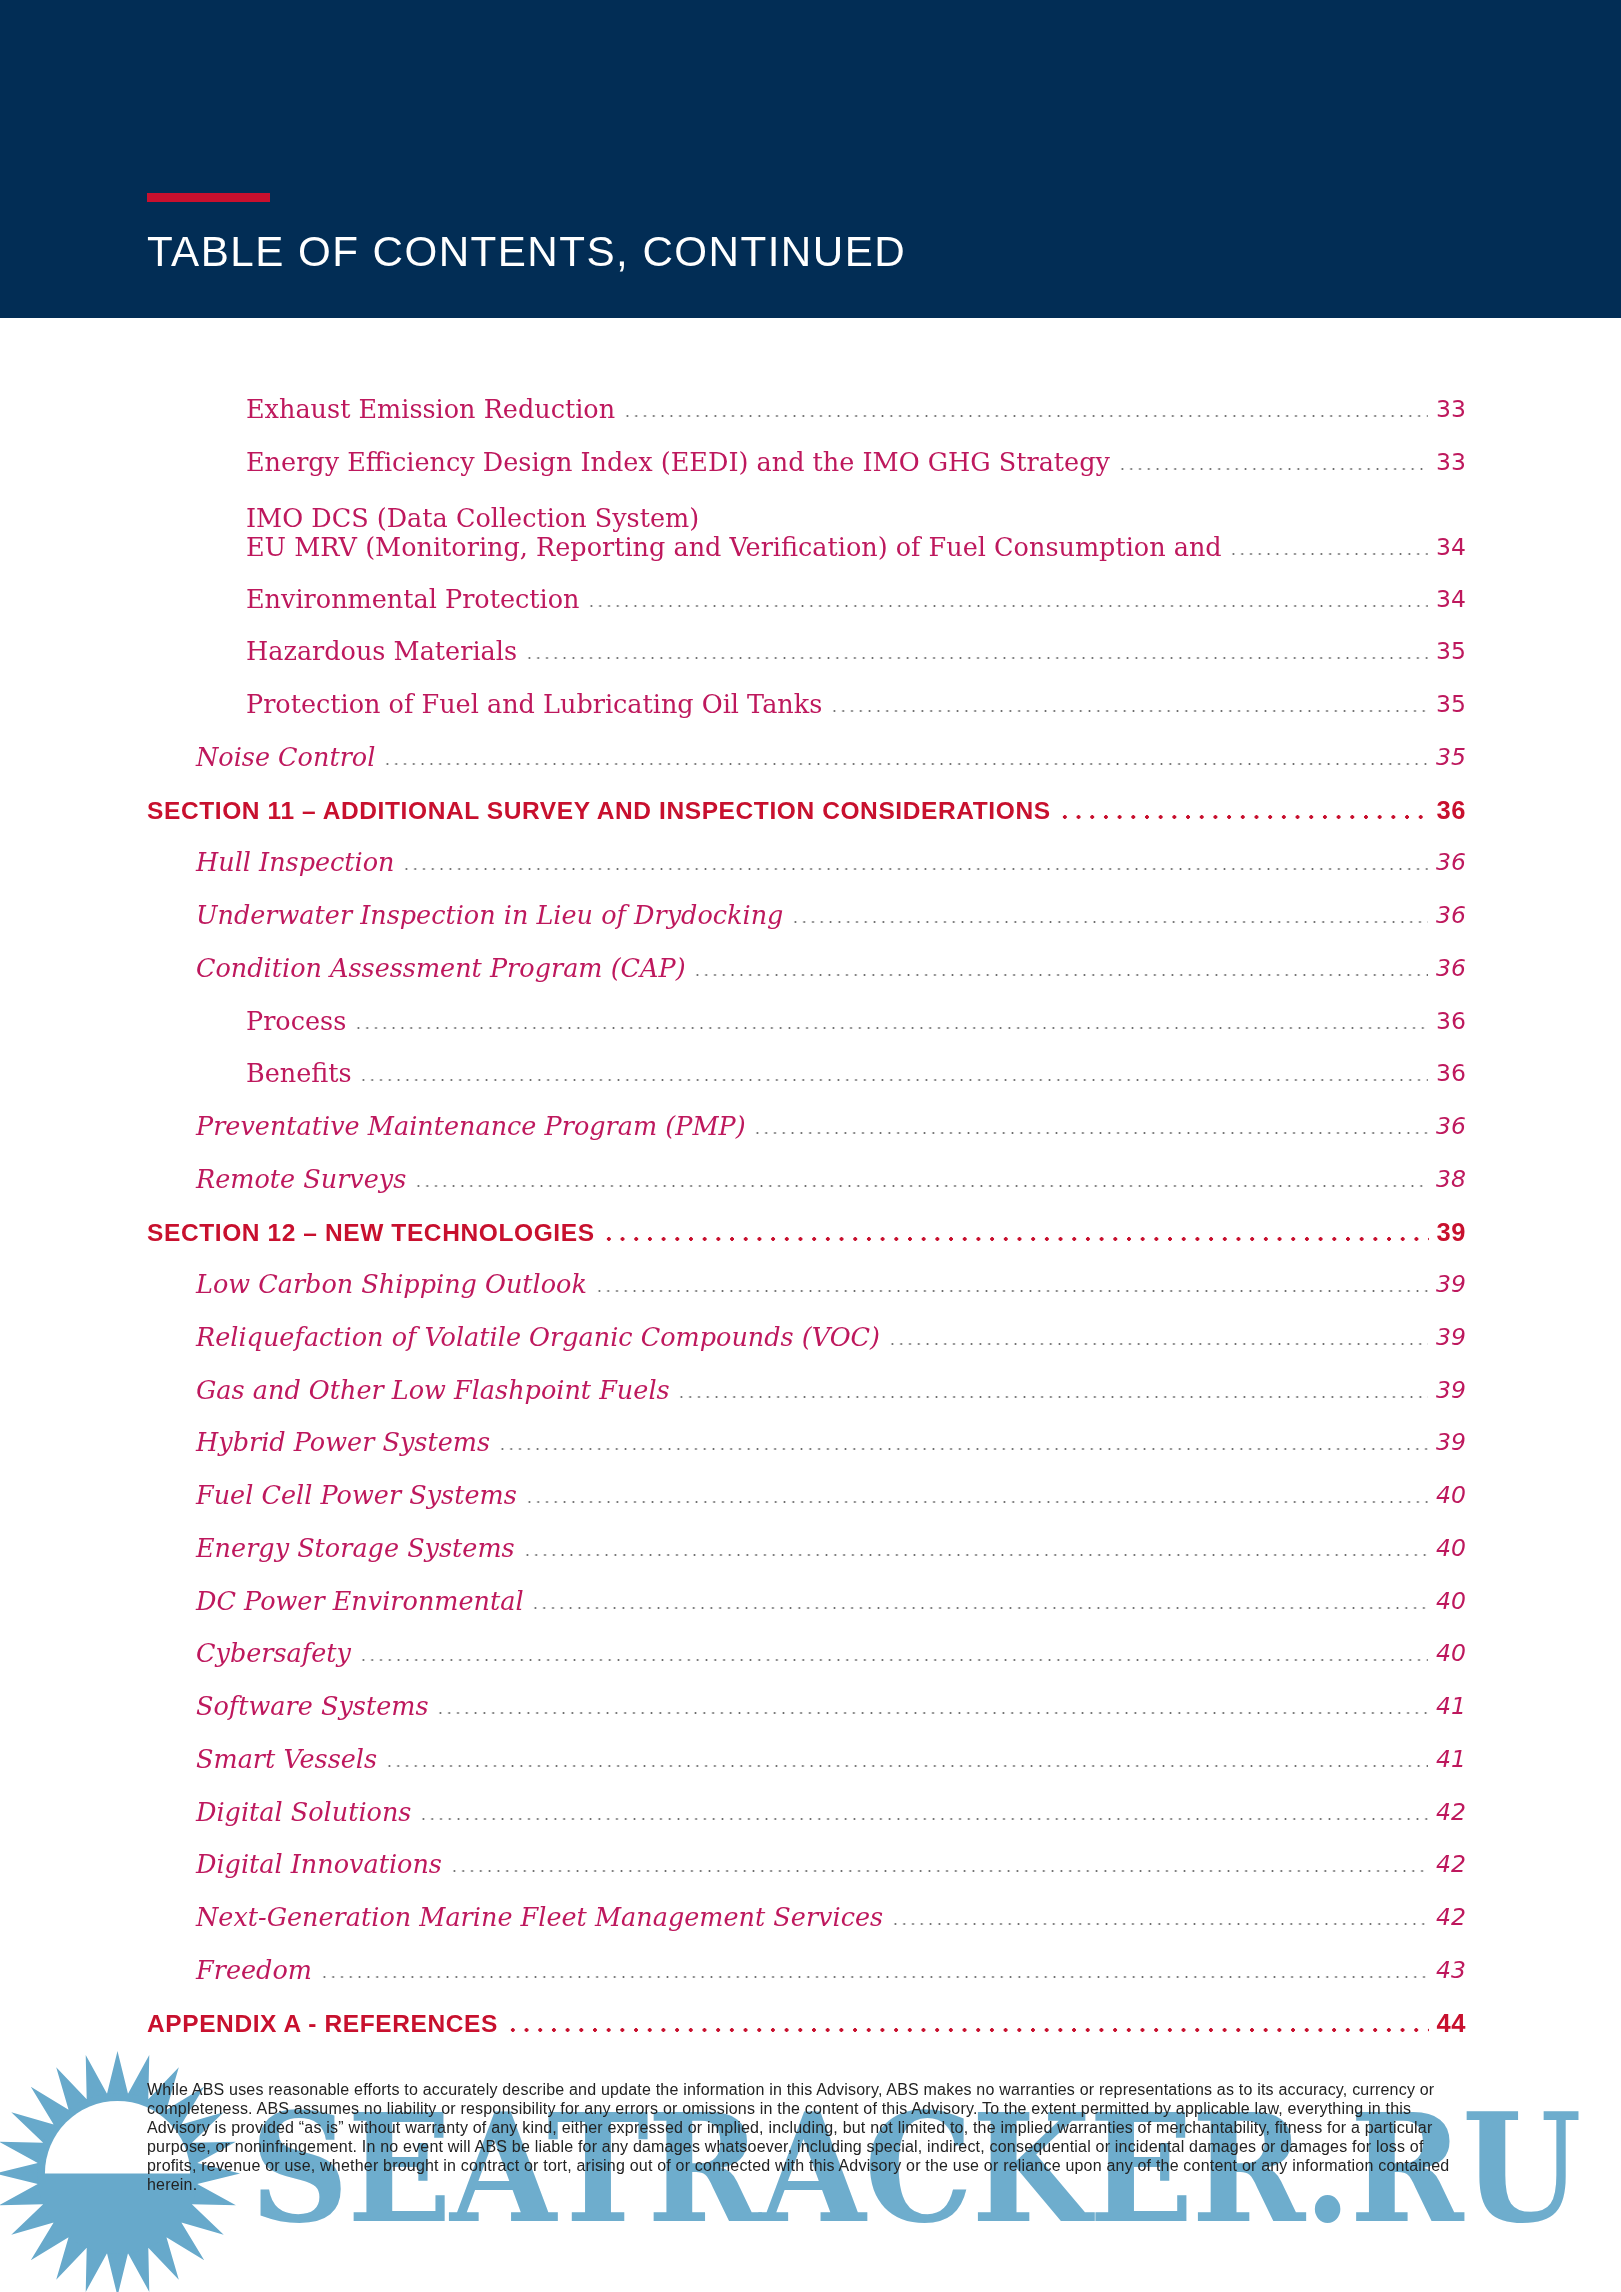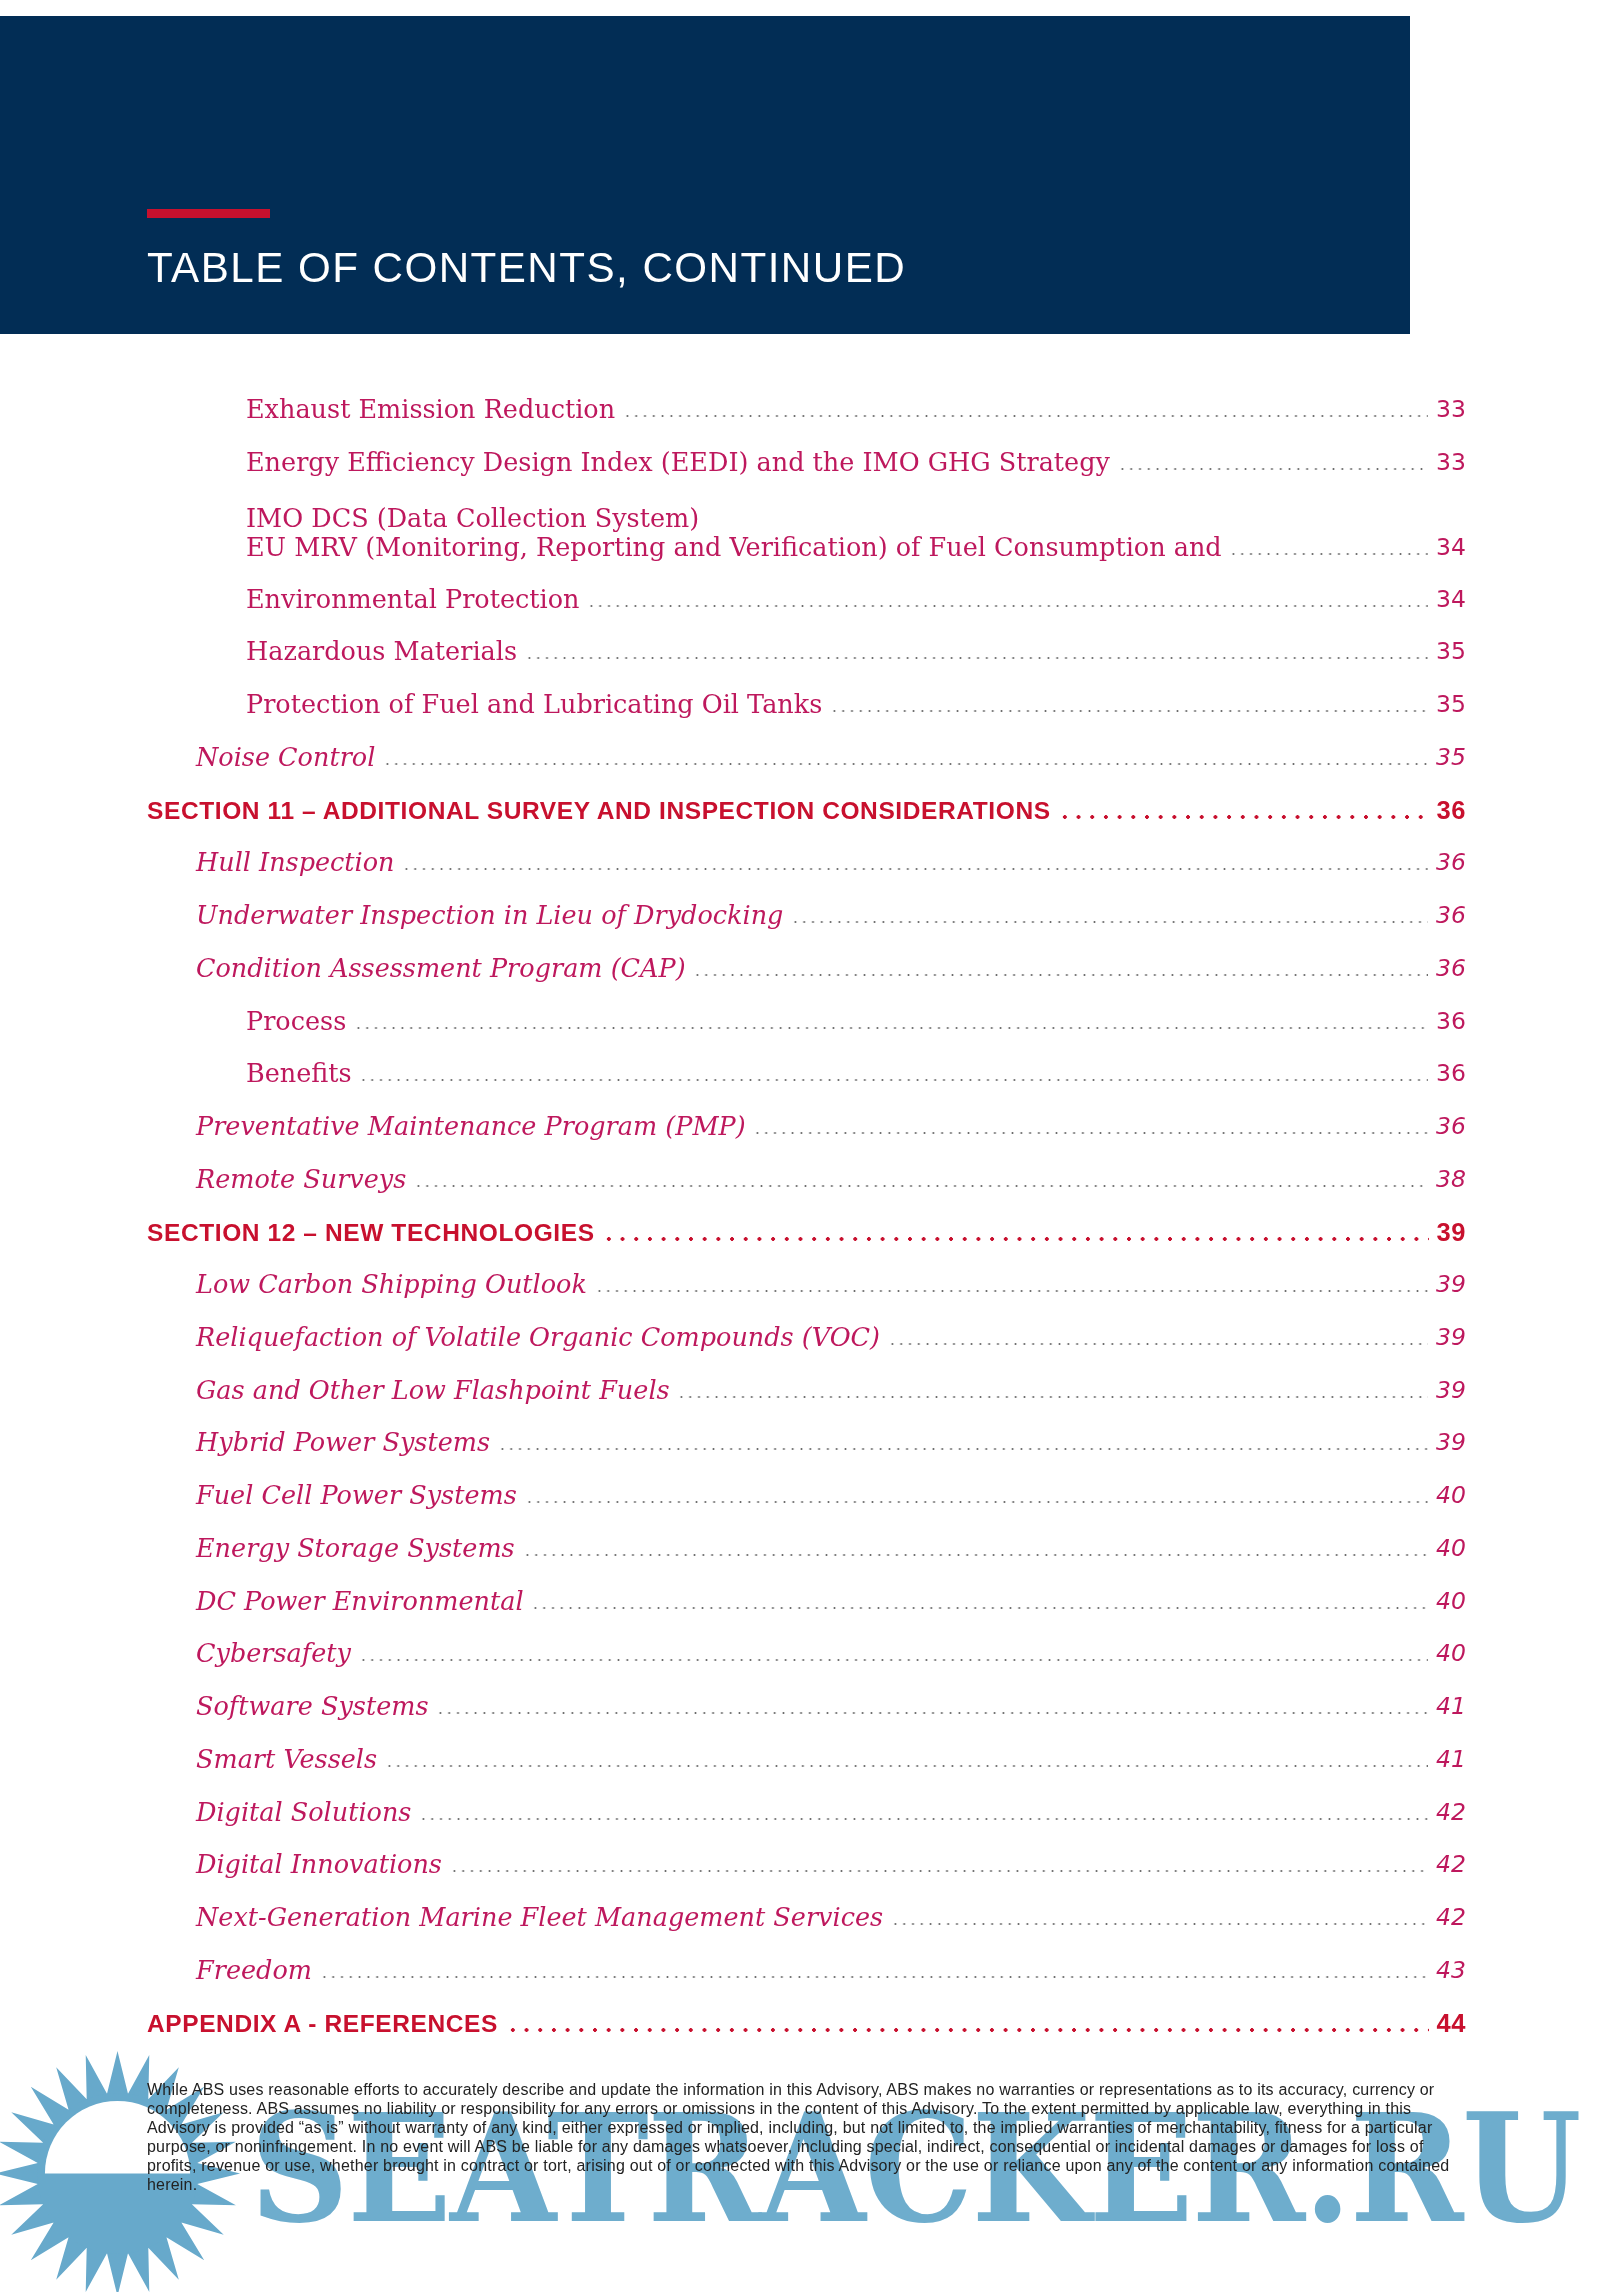--- a/index.html
+++ b/index.html
@@ -2,21 +2,21 @@
 <html><head>
 <meta charset="utf-8">
 <style>
   html, body { margin: 0; padding: 0; }
   body {
     width: 1621px; height: 2293px; position: relative; overflow: hidden;
     background: #ffffff;
     font-family: "DejaVu Serif", serif;
   }
   .header {
-    position: absolute; left: 0; top: 16px; width: 1410px; height: 318px;
+    position: absolute; left: 0; top: 0; width: 1621px; height: 318px;
     background: #022d55;
   }
   .header .accent {
     position: absolute; left: 147px; top: 193px; width: 123px; height: 8.8px;
     background: #c8102e;
   }
   .header .title {
     position: absolute; left: 147px; top: 227px;
     color: #ffffff; font-family: "Liberation Sans", sans-serif;
     font-size: 43px; letter-spacing: 1.5px; white-space: nowrap;

